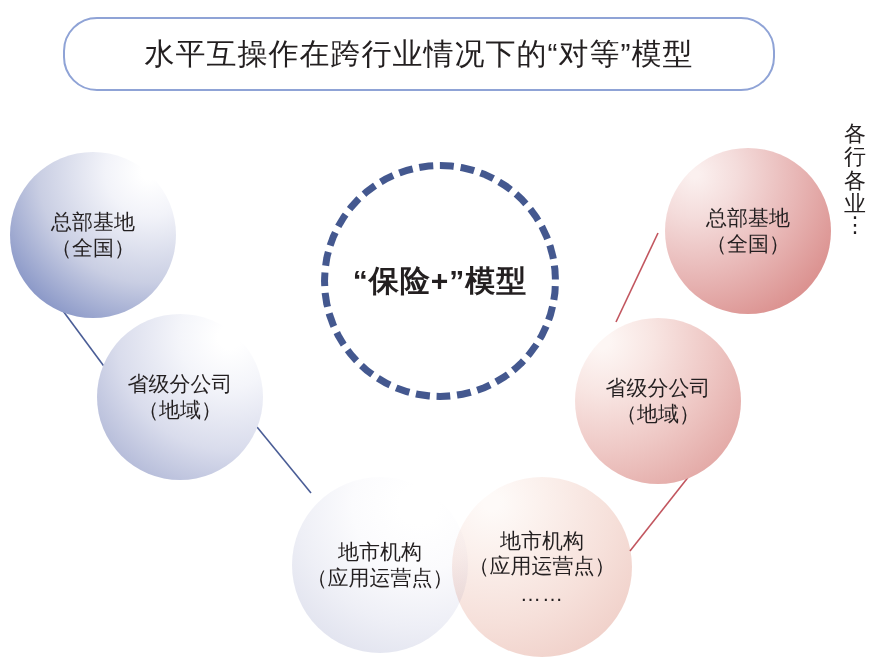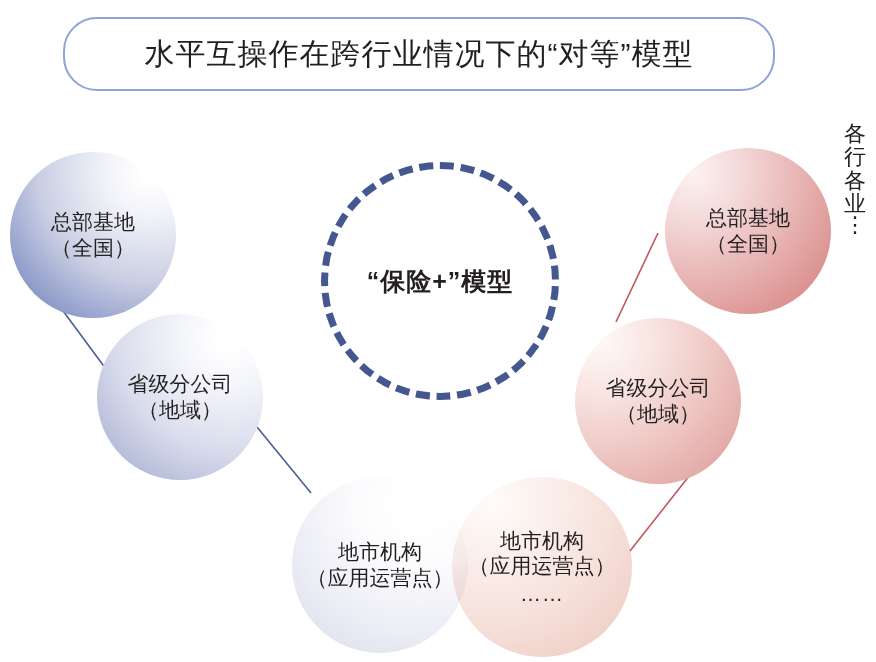--- a/index.html
+++ b/index.html
@@ -114,21 +114,21 @@
     width: 238px;
     height: 238px;
     border-radius: 50%;
     border: 7px dashed #44588f;
     box-sizing: border-box;
     display: flex;
     align-items: center;
     justify-content: center;
   }
   #center-ring .center-text {
-    font-size: 25px;
+    font-size: 30px;
     font-weight: bold;
     color: #231f20;
     white-space: nowrap;
     letter-spacing: 1px;
   }
 
   
   #side-label {
     position: absolute;
     left: 838px;

